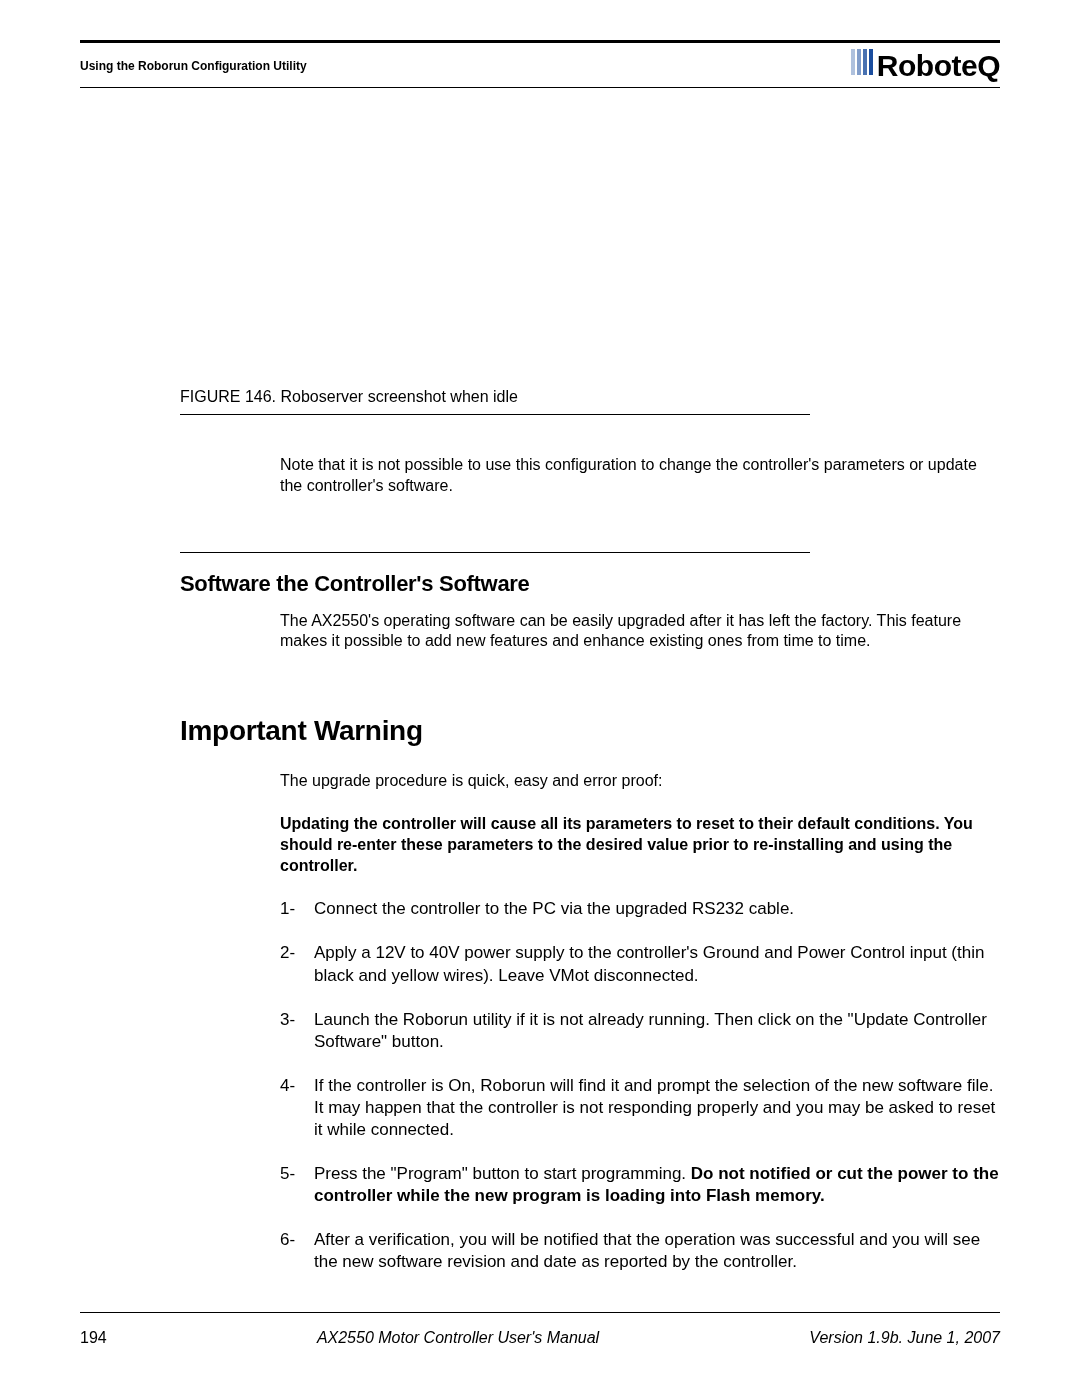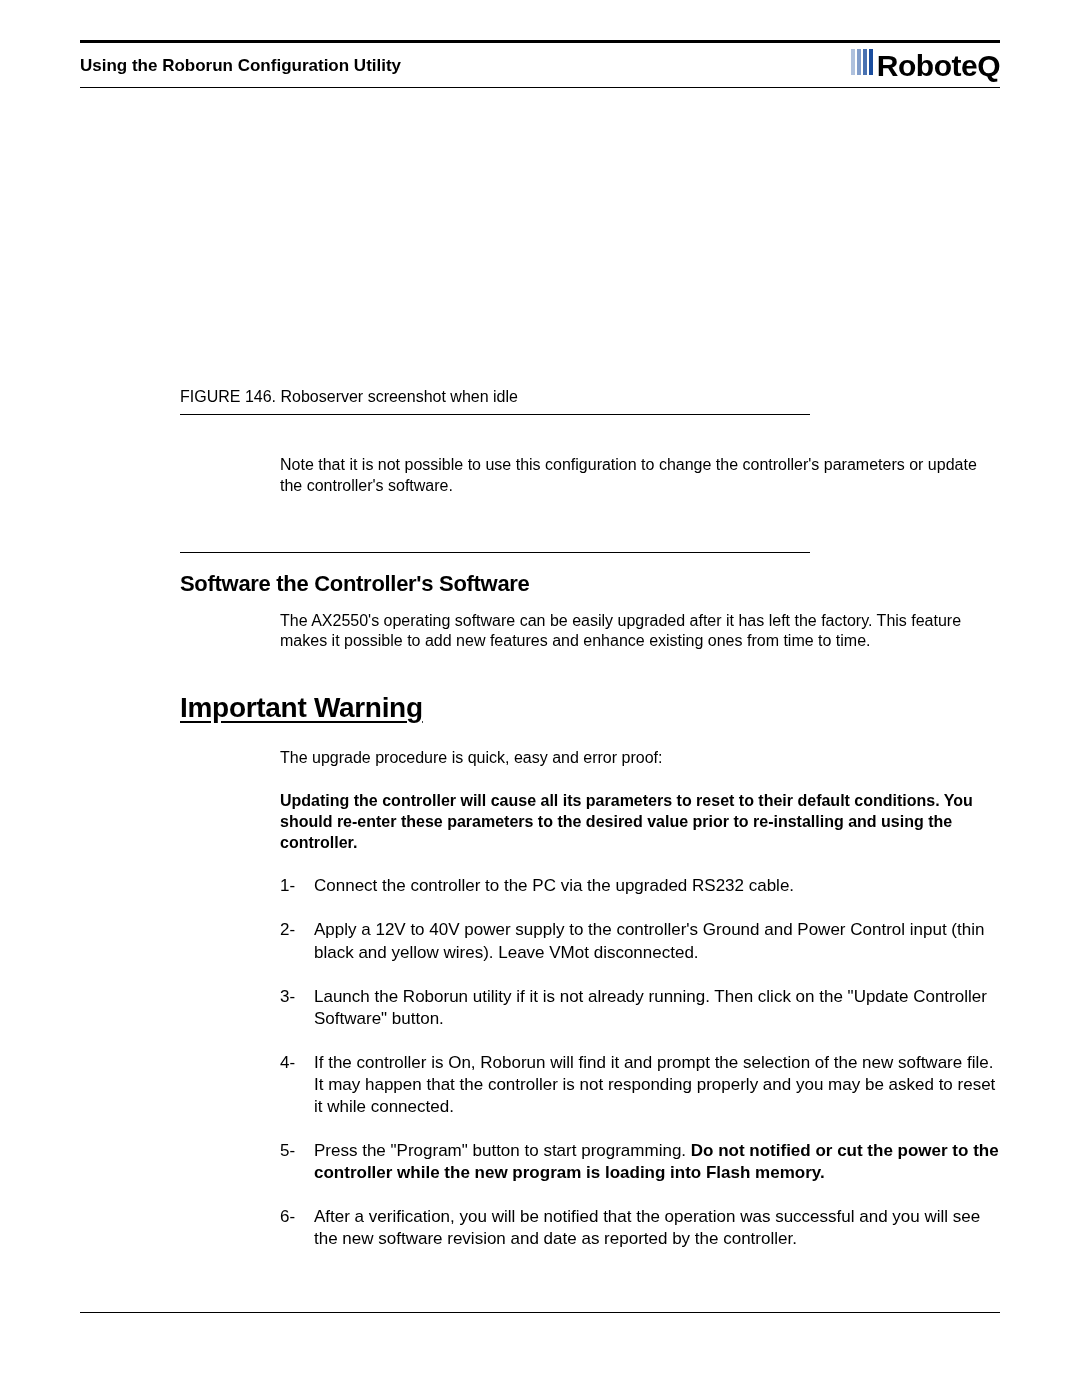--- a/index.html
+++ b/index.html
@@ -22,21 +22,21 @@
   }
   .header-row {
     display: flex;
     justify-content: space-between;
     align-items: center;
     border-bottom: 1px solid #000;
     padding-bottom: 4px;
     margin-bottom: 300px;
   }
   .header-left {
-    font-size: 17px;
+    font-size: 12px;
     font-weight: bold;
   }
   .logo {
     display: flex;
     align-items: flex-start;
     font-size: 30px;
     font-weight: 900;
     letter-spacing: -0.5px;
   }
   .logo-bars {
@@ -85,23 +85,22 @@
     margin-left: 100px;
     font-size: 22px;
     font-weight: bold;
     margin-bottom: 14px;
     letter-spacing: -0.3px;
   }
   .warning-heading {
     margin-left: 100px;
     font-size: 28px;
     font-weight: bold;
-    text-decoration: underline;
     text-underline-offset: 4px;
-    margin-top: 40px;
+    margin-top: 63px;
     margin-bottom: 24px;
     letter-spacing: -0.3px;
   }
   .warn-bold {
     font-weight: bold;
   }
   .para {
     margin-bottom: 22px;
   }
   .list {
@@ -205,14 +204,19 @@
         <span>Press the "Program" button to start programming. </span><span class="b">Do not notified or cut the power to the controller while the new program is loading into Flash memory.</span>
       </div>
     </div>
     <div class="list-item">
       <div class="list-num">6-</div>
       <div class="list-body">After a verification, you will be notified that the operation was successful and you will see the new software revision and date as reported by the controller.</div>
     </div>
   </div>
 
   <div class="footer-rule"></div>
+  <div class="footer">
+    <div>194</div>
+    <div class="footer-center">AX2550 Motor Controller User's Manual</div>
+    <div class="footer-right">Version 1.9b. June 1, 2007</div>
+  </div>
 
 </div>
 
 </body></html>

